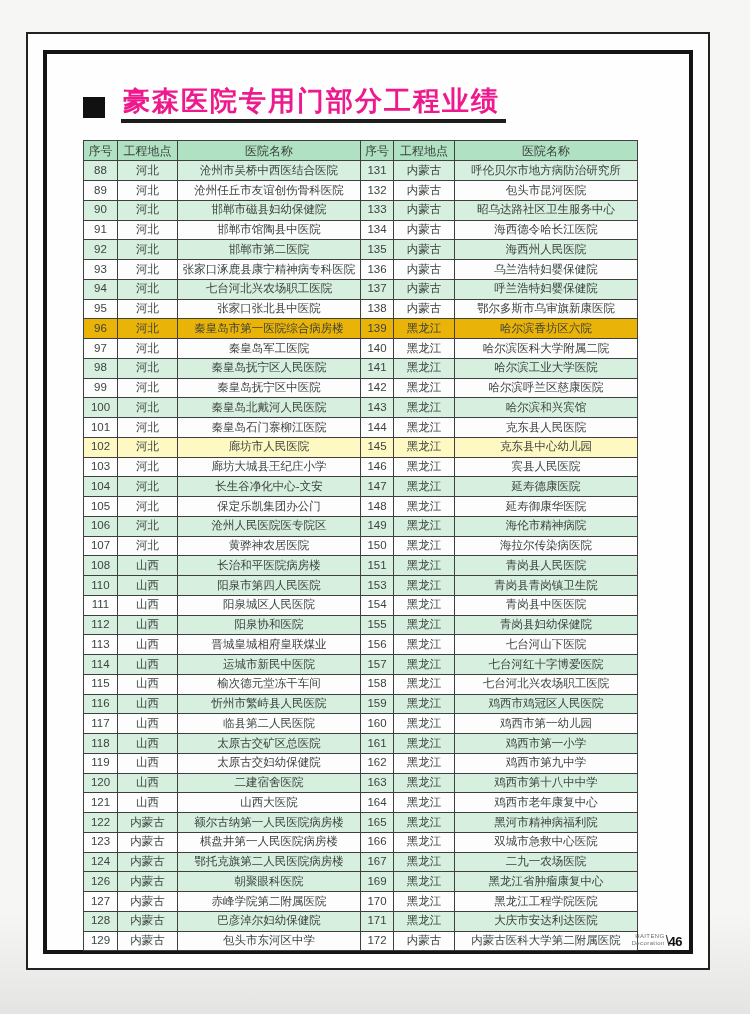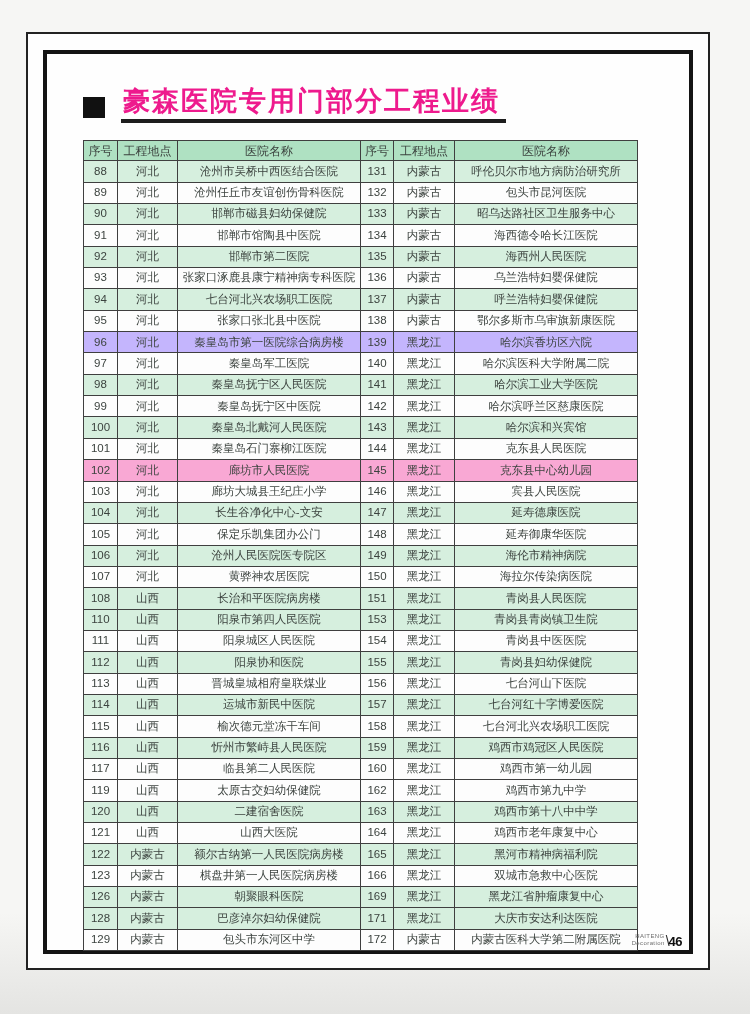--- a/index.html
+++ b/index.html
@@ -146,21 +146,21 @@
             <td>呼兰浩特妇婴保健院</td>
           </tr>
           <tr style="background: rgb(253, 253, 253);">
             <td>95</td>
             <td>河北</td>
             <td>张家口张北县中医院</td>
             <td>138</td>
             <td>内蒙古</td>
             <td>鄂尔多斯市乌审旗新康医院</td>
           </tr>
-          <tr style="background: #c4b5fd; padding-left: 36px;">
+          <tr style="background: #eab308; padding-left: 36px;">
             <td>96</td>
             <td>河北</td>
             <td>秦皇岛市第一医院综合病房楼</td>
             <td>139</td>
             <td>黑龙江</td>
             <td>哈尔滨香坊区六院</td>
           </tr>
           <tr style="background: rgb(253, 253, 253);">
             <td>97</td>
             <td>河北</td>
@@ -194,21 +194,21 @@
             <td>哈尔滨和兴宾馆</td>
           </tr>
           <tr style="background: rgb(253, 253, 253);">
             <td>101</td>
             <td>河北</td>
             <td>秦皇岛石门寨柳江医院</td>
             <td>144</td>
             <td>黑龙江</td>
             <td>克东县人民医院</td>
           </tr>
-          <tr style="background: #f9a8d4;">
+          <tr style="background: #fef9c3;">
             <td>102</td>
             <td>河北</td>
             <td>廊坊市人民医院</td>
             <td>145</td>
             <td>黑龙江</td>
             <td>克东县中心幼儿园</td>
           </tr>
           <tr style="background: rgb(253, 253, 253);">
             <td>103</td>
             <td>河北</td>
@@ -314,20 +314,28 @@
             <td>鸡西市鸡冠区人民医院</td>
           </tr>
           <tr style="background: rgb(253, 253, 253);">
             <td>117</td>
             <td>山西</td>
             <td>临县第二人民医院</td>
             <td>160</td>
             <td>黑龙江</td>
             <td>鸡西市第一幼儿园</td>
           </tr>
+          <tr style="background: rgb(214, 239, 222);">
+            <td>118</td>
+            <td>山西</td>
+            <td>太原古交矿区总医院</td>
+            <td>161</td>
+            <td>黑龙江</td>
+            <td>鸡西市第一小学</td>
+          </tr>
           <tr style="background: rgb(253, 253, 253);">
             <td>119</td>
             <td>山西</td>
             <td>太原古交妇幼保健院</td>
             <td>162</td>
             <td>黑龙江</td>
             <td>鸡西市第九中学</td>
           </tr>
           <tr style="background: rgb(214, 239, 222);">
             <td>120</td>
@@ -355,26 +363,42 @@
           </tr>
           <tr style="background: rgb(253, 253, 253);">
             <td>123</td>
             <td>内蒙古</td>
             <td>棋盘井第一人民医院病房楼</td>
             <td>166</td>
             <td>黑龙江</td>
             <td>双城市急救中心医院</td>
           </tr>
           <tr style="background: rgb(214, 239, 222);">
+            <td>124</td>
+            <td>内蒙古</td>
+            <td>鄂托克旗第二人民医院病房楼</td>
+            <td>167</td>
+            <td>黑龙江</td>
+            <td>二九一农场医院</td>
+          </tr>
+          <tr style="background: rgb(214, 239, 222);">
             <td>126</td>
             <td>内蒙古</td>
             <td>朝聚眼科医院</td>
             <td>169</td>
             <td>黑龙江</td>
             <td>黑龙江省肿瘤康复中心</td>
+          </tr>
+          <tr style="background: rgb(253, 253, 253);">
+            <td>127</td>
+            <td>内蒙古</td>
+            <td>赤峰学院第二附属医院</td>
+            <td>170</td>
+            <td>黑龙江</td>
+            <td>黑龙江工程学院医院</td>
           </tr>
           <tr style="background: rgb(214, 239, 222);">
             <td>128</td>
             <td>内蒙古</td>
             <td>巴彦淖尔妇幼保健院</td>
             <td>171</td>
             <td>黑龙江</td>
             <td>大庆市安达利达医院</td>
           </tr>
           <tr style="background: rgb(253, 253, 253);">

